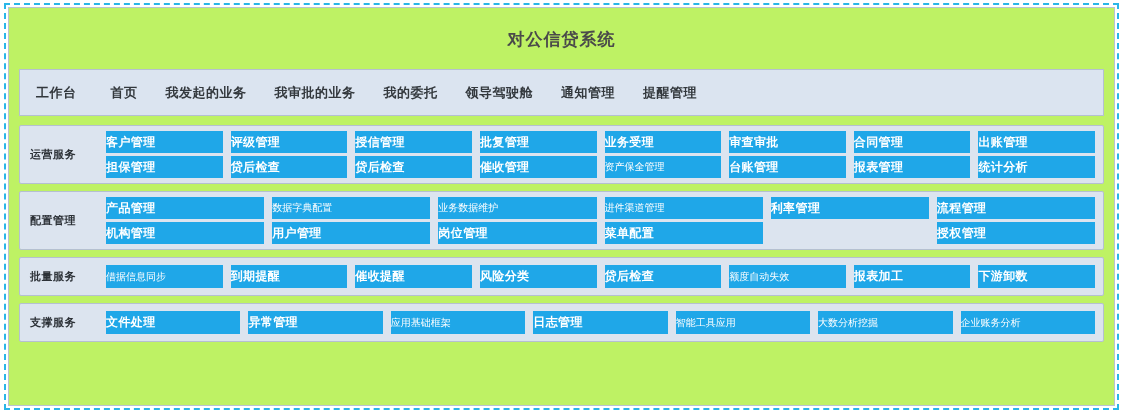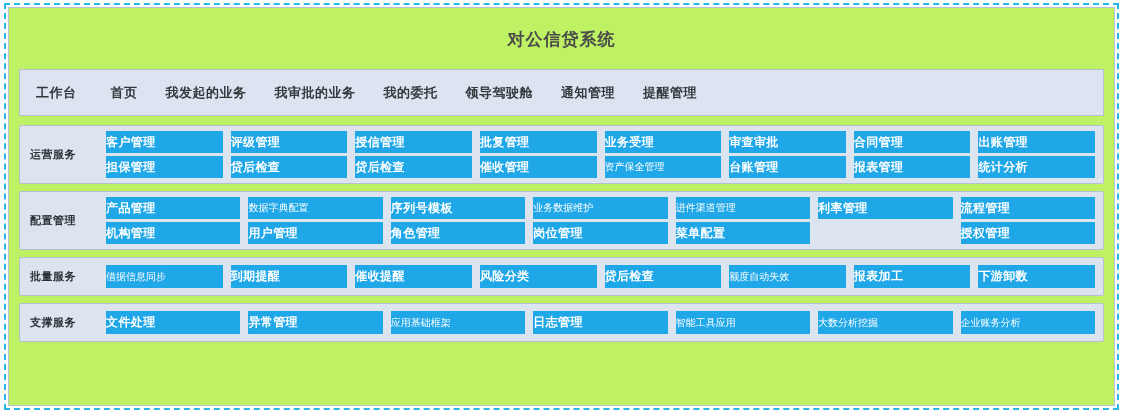--- a/index.html
+++ b/index.html
@@ -188,24 +188,20 @@
           <div class="section-grid">
             <div class="col">
               <div class="tile">产品管理</div>
               <div class="tile">机构管理</div>
             </div>
             <div class="col">
               <div class="tile small">数据字典配置</div>
               <div class="tile">用户管理</div>
             </div>
             <div class="col">
-              <div class="tile">序列号模板</div>
-              <div class="tile">角色管理</div>
-            </div>
-            <div class="col">
               <div class="tile small">业务数据维护</div>
               <div class="tile">岗位管理</div>
             </div>
             <div class="col">
               <div class="tile small">进件渠道管理</div>
               <div class="tile">菜单配置</div>
             </div>
             <div class="col">
               <div class="tile">利率管理</div>
             </div>

